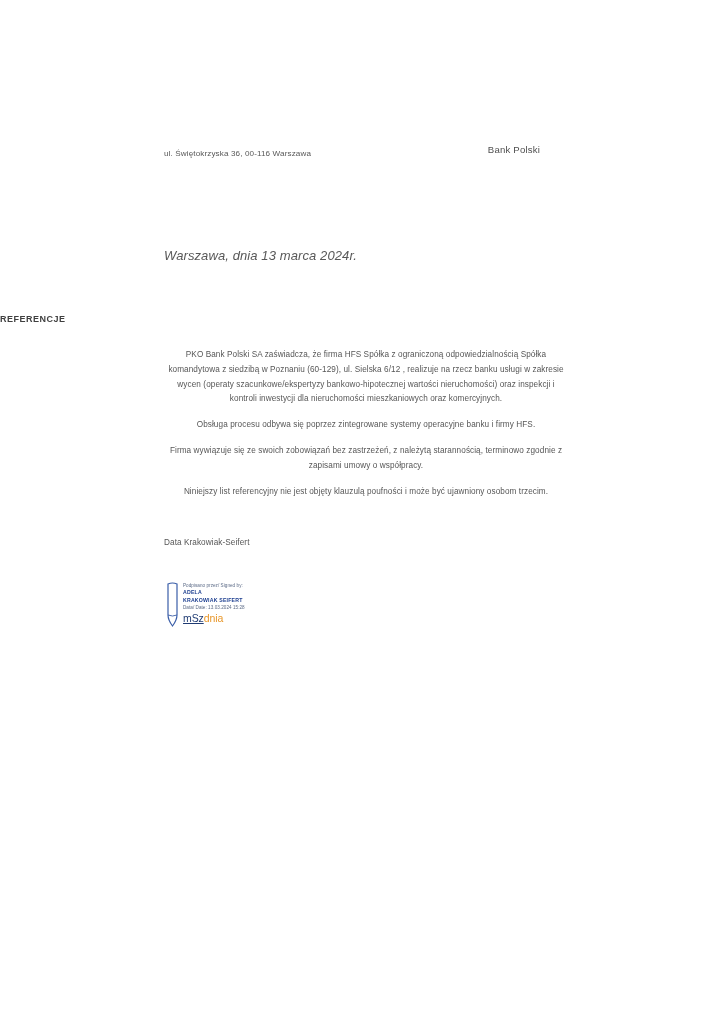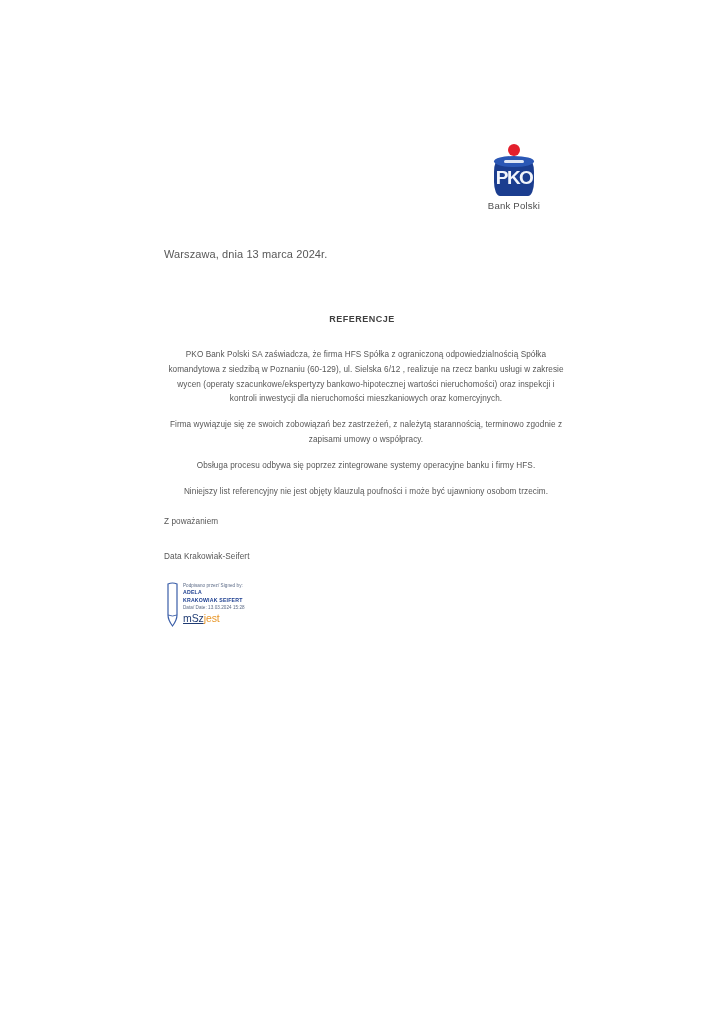--- a/index.html
+++ b/index.html
@@ -105,31 +105,31 @@
     font-size: 9.6px;
     color: #4f4f4f;
     letter-spacing: 0.2px;
   }
 
   
   .date-line {
     position: absolute;
     left: 164px;
     top: 248px;
-    font-size: 11px;
+    font-size: 13px;
     color: #585858;
     letter-spacing: 0.1px;
+    font-style: italic;
   }
 
   .doc-title {
     position: absolute;
     left: 0;
     right: 0;
     top: 314px;
-    text-align: center;
     font-size: 9px;
     font-weight: bold;
     color: #3f3f3f;
     letter-spacing: 0.5px;
   }
 
   .body-text {
     position: absolute;
     left: 164px;
     top: 348px;
@@ -216,58 +216,51 @@
   }
   .esig-brand .b1 { color: #1f3b73; text-decoration: underline; }
   .esig-brand .b2 { color: #e8972a; }
 </style>
 </head>
 <body>
 
 <div class="page">
 
   <div class="letterhead">
+    <div class="letterhead-line">ul. Świętokrzyska 36, 00-116 Warszawa</div>
   </div>
 
   <div class="logo-block">
-    <div class="logo-mark">
-      <div class="logo-dot"></div>
-      <div class="logo-barrel"></div>
-      <div class="logo-barrel-top"></div>
-      <div class="logo-barrel-slot"></div>
-      <div class="logo-letters">PKO</div>
-    </div>
     <div class="logo-caption">Bank Polski</div>
   </div>
 
   <div class="date-line">Warszawa, dnia 13 marca 2024r.</div>
 
   <div class="doc-title">REFERENCJE</div>
 
   <div class="body-text">
     <p class="para">PKO Bank Polski SA zaświadcza, że firma HFS Spółka z ograniczoną odpowiedzialnością Spółka komandytowa z siedzibą w Poznaniu (60-129), ul. Sielska 6/12 , realizuje na rzecz banku usługi w zakresie wycen (operaty szacunkowe/ekspertyzy bankowo-hipotecznej wartości nieruchomości) oraz inspekcji i kontroli inwestycji dla nieruchomości mieszkaniowych oraz komercyjnych.</p>
+    <p class="para">Obsługa procesu odbywa się poprzez zintegrowane systemy operacyjne banku i firmy HFS.</p>
     <p class="para">Firma wywiązuje się ze swoich zobowiązań bez zastrzeżeń, z należytą starannością, terminowo zgodnie z zapisami umowy o współpracy.</p>
-    <p class="para">Obsługa procesu odbywa się poprzez zintegrowane systemy operacyjne banku i firmy HFS.</p>
     <p class="para">Niniejszy list referencyjny nie jest objęty klauzulą poufności i może być ujawniony osobom trzecim.</p>
   </div>
 
   <div class="closing">
-    <div class="closing-salutation">Z poważaniem</div>
     <div class="closing-name-block">
       <div class="closing-name">Data Krakowiak-Seifert</div>
     </div>
   </div>
 
   <div class="esig">
     <svg class="esig-pen" viewBox="0 0 13 46">
       <path d="M2 2 Q6.5 0 11 2 L11 33 Q11 38 6.5 44 Q2 38 2 33 Z" fill="none" stroke="#3a5ea8" stroke-width="1.2"></path>
       <path d="M2 33 Q6.5 35 11 33" fill="none" stroke="#3a5ea8" stroke-width="0.9"></path>
     </svg>
     <div class="esig-body">
       <div class="esig-prefix">Podpisano przez/ Signed by:</div>
       <div class="esig-name">ADELA</div>
       <div class="esig-name">KRAKOWIAK SEIFERT</div>
       <div class="esig-date">Data/ Date: 13.03.2024 15:28</div>
-      <div class="esig-brand"><span class="b1">mSz</span><span class="b2">jest</span></div>
+      <div class="esig-brand"><span class="b1">mSz</span><span class="b2">dnia</span></div>
     </div>
   </div>
 
 </div>
 
 </body></html>

